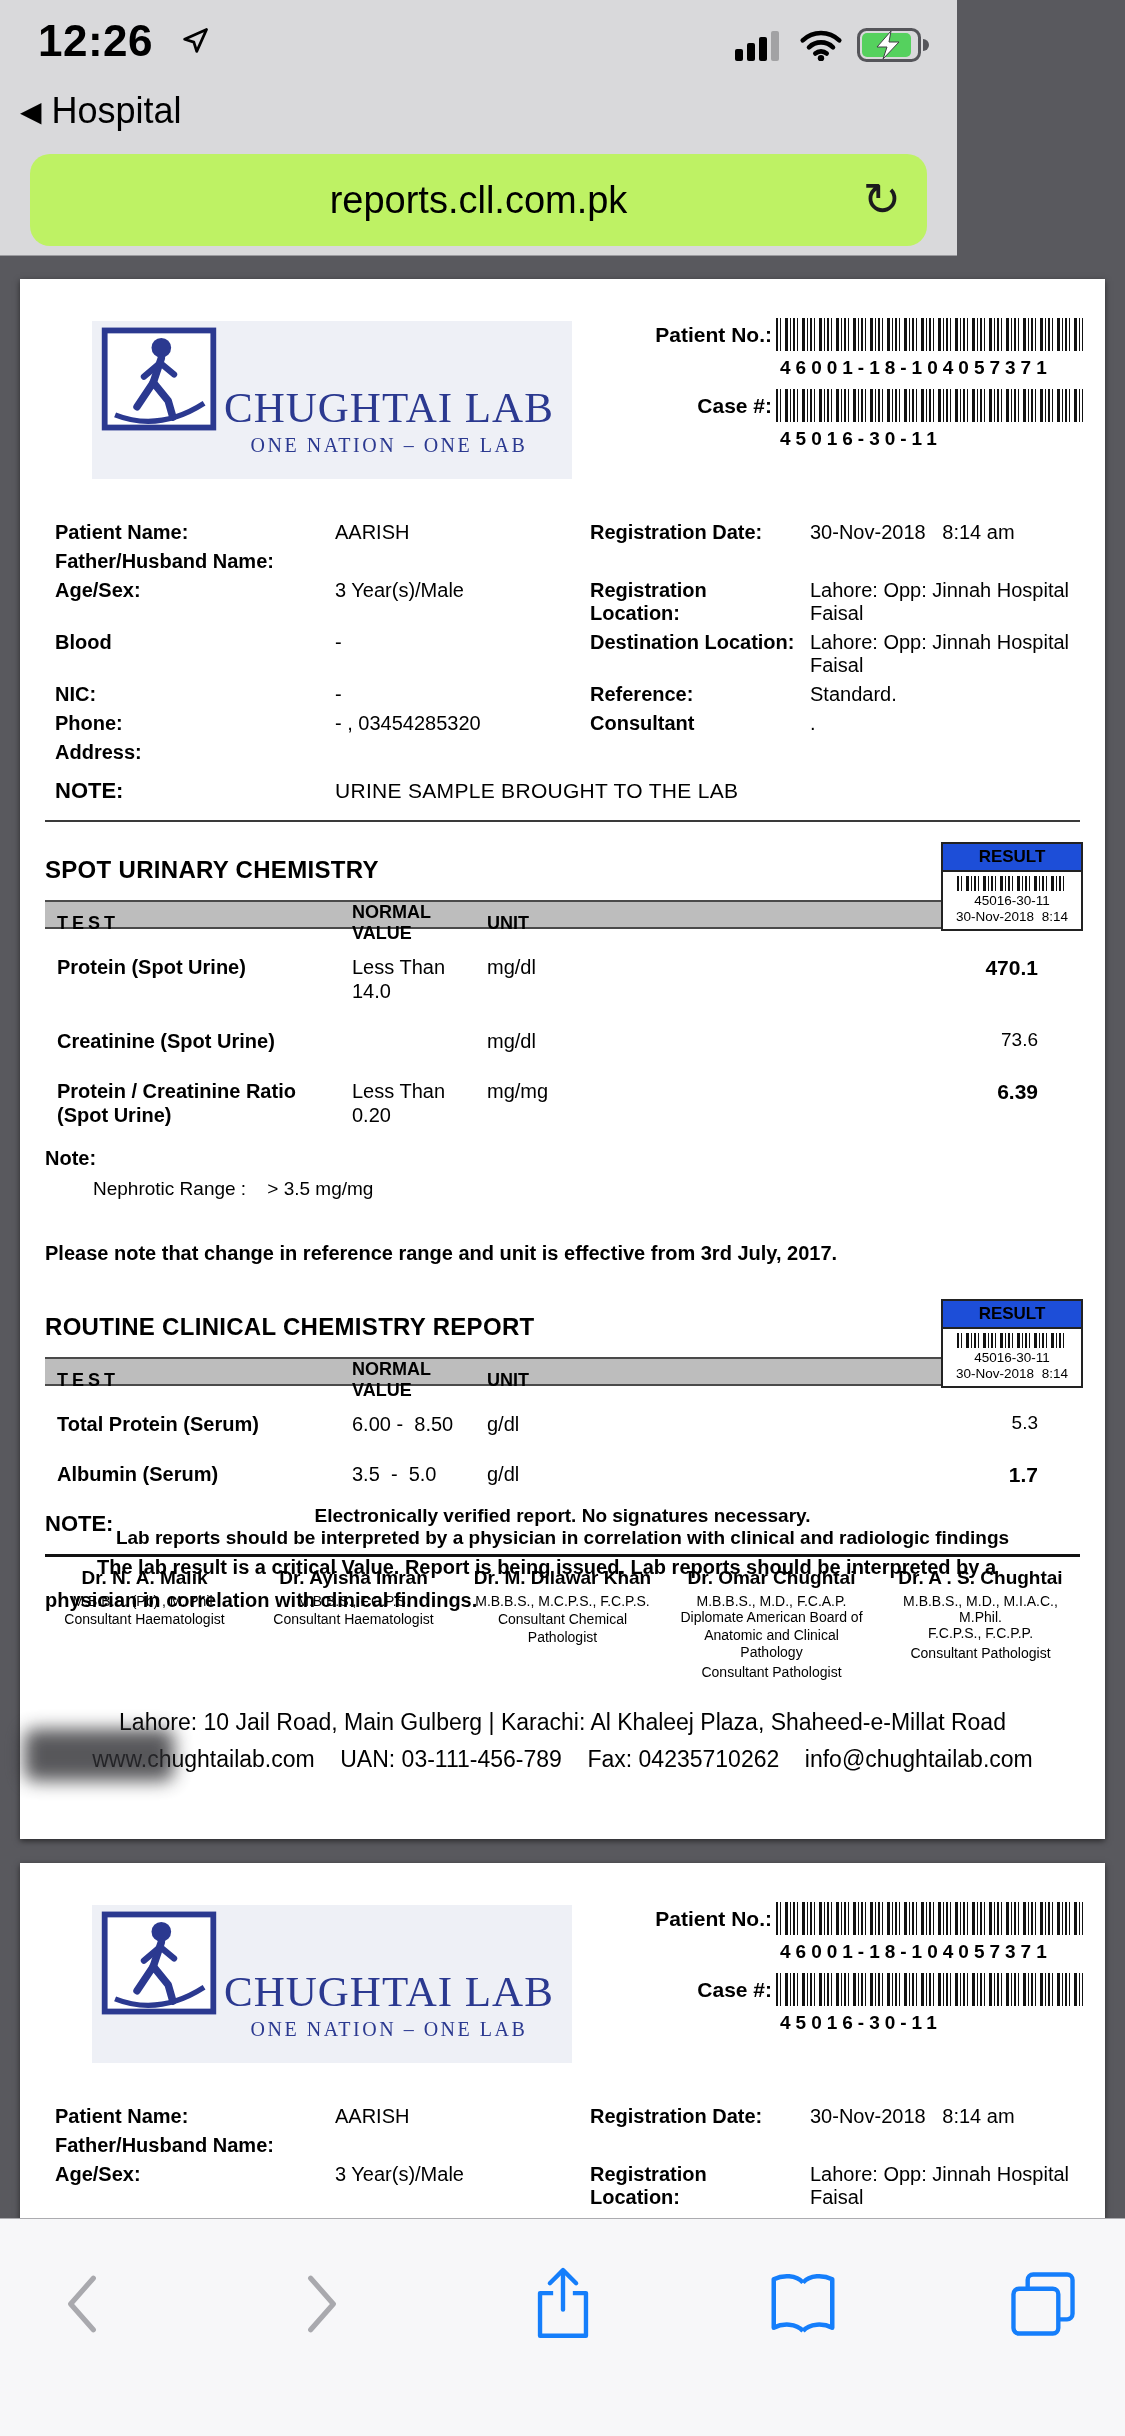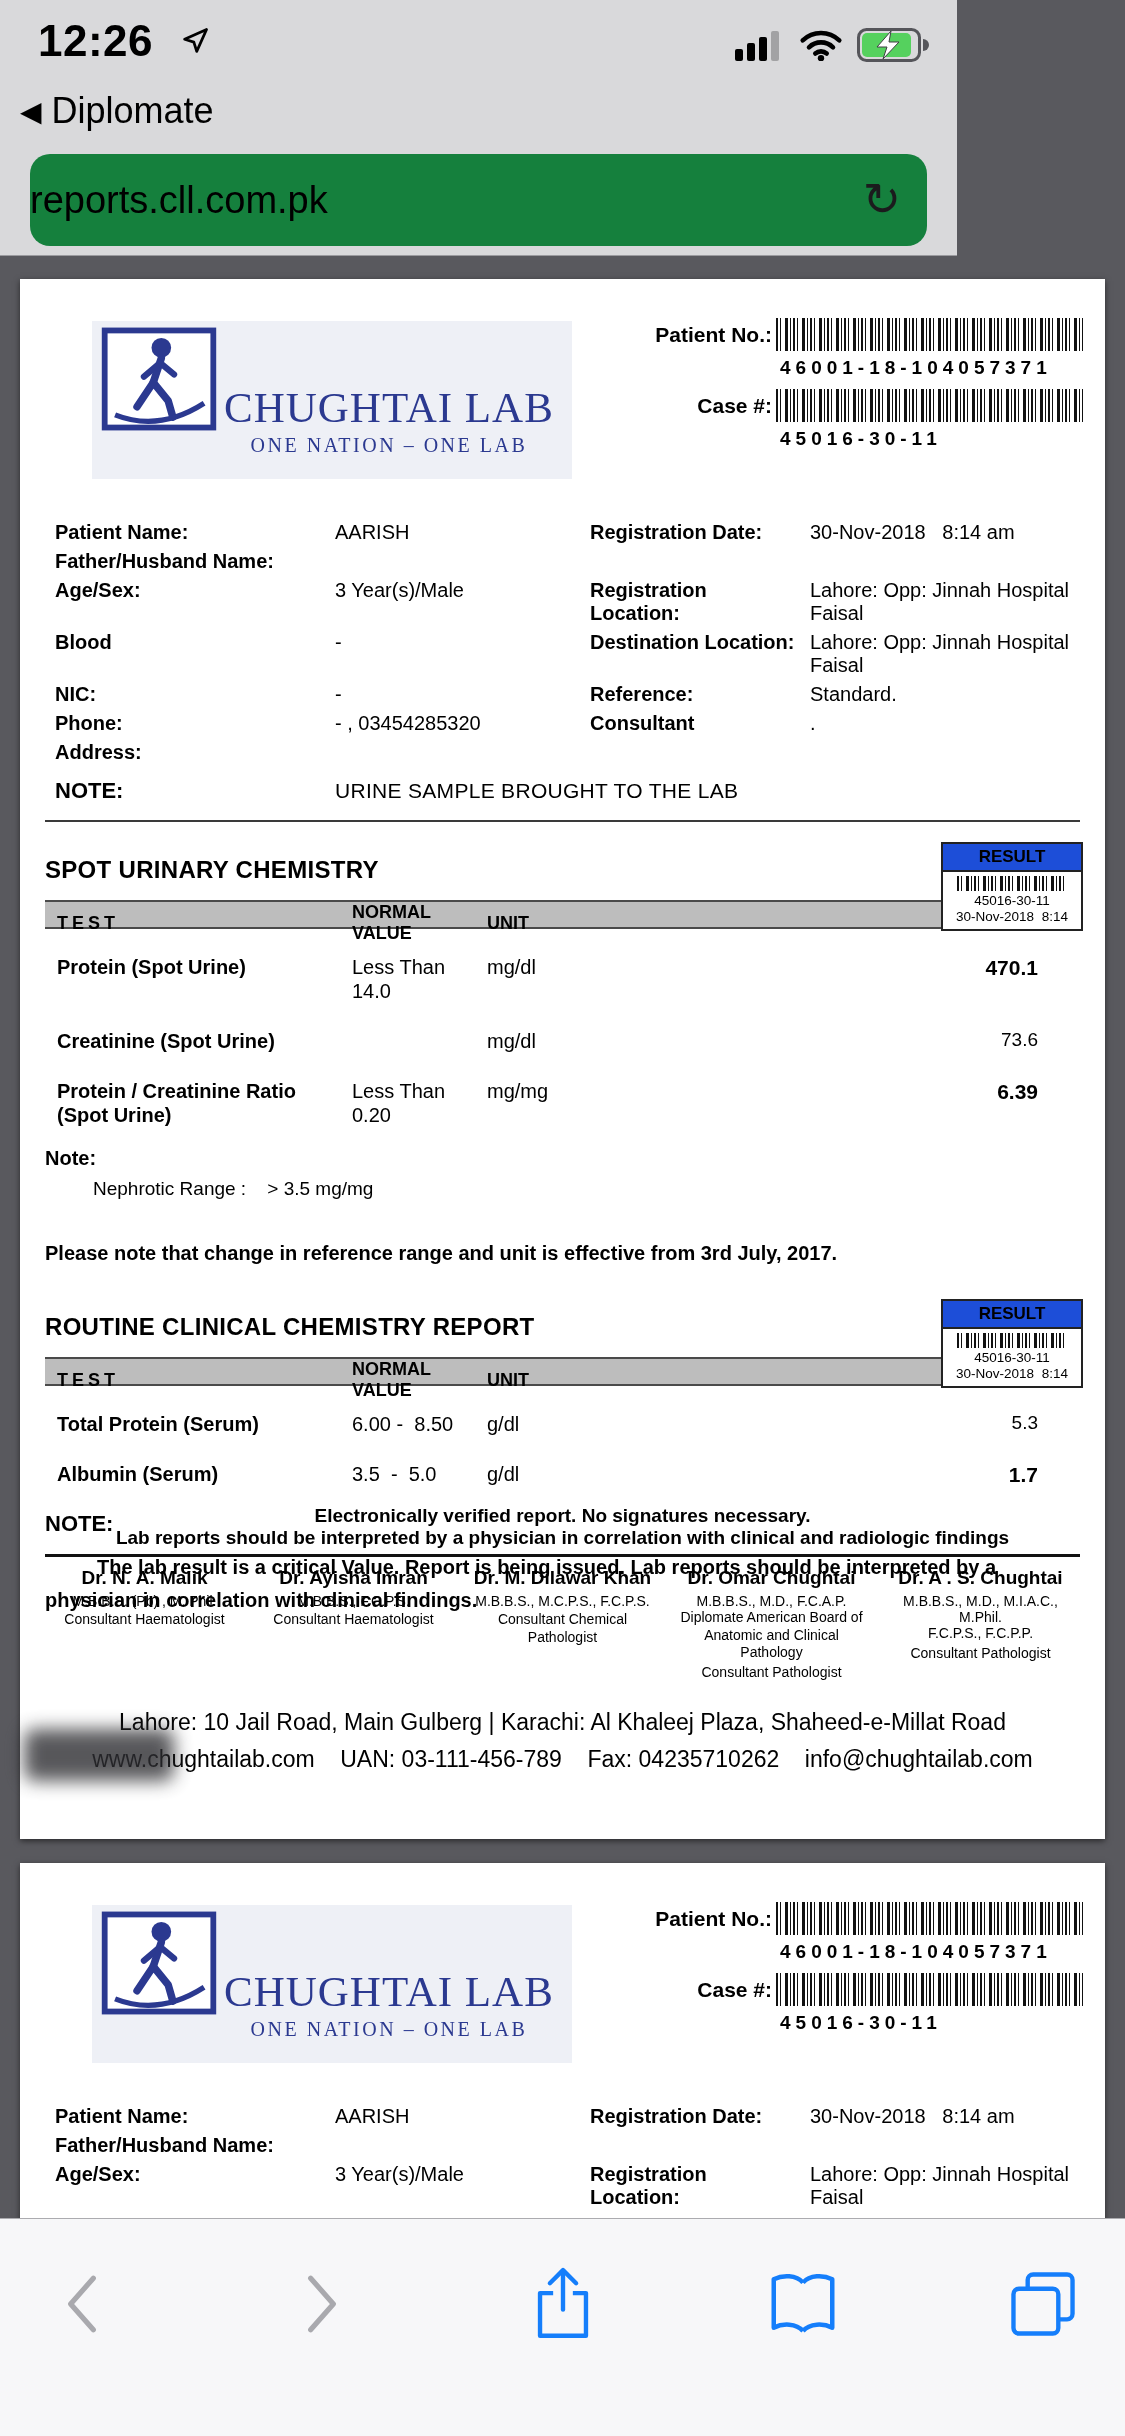--- a/index.html
+++ b/index.html
@@ -26,22 +26,22 @@
     position:absolute; right:28px; top:28px;
     display:flex; align-items:center; gap:14px;
   }
   .back-link {
     position:absolute; top:90px; left:20px;
     font-size:36px; color:#000; display:flex; align-items:center; gap:10px;
   }
   .back-link .tri { font-family:"DejaVu Sans", sans-serif; font-size:28px; }
   .url-row { position:absolute; top:154px; left:30px; right:30px; height:92px; }
   .url-field {
-    width:100%; height:100%; background:#15803d; border-radius:20px;
-    display:flex; align-items:center; 
+    width:100%; height:100%; background:#bef264; border-radius:20px;
+    display:flex; align-items:center; justify-content:center;
     position:relative; font-size:38px; color:#000;
   }
   .reload {
     position:absolute; right:26px; top:50%; transform:translateY(-52%);
     font-family:"DejaVu Sans", sans-serif; font-size:46px; color:#1b1b1d;
   }
 
   
   .content {
     position:absolute; top:257px; left:0; width:1125px; height:1962px;
@@ -190,21 +190,21 @@
       <svg width="72" height="34" viewBox="0 0 72 34">
         <rect x="1.5" y="1.5" width="61" height="31" rx="8" fill="none" stroke="#55555a" stroke-width="3"></rect>
         <rect x="5" y="5" width="49" height="24" rx="5" fill="#55d15e"></rect>
         <path d="M66 11 v12 a6 6 0 0 0 0-12 Z" fill="#55555a"></path>
         <path d="M34 3 L20 19 H30 L26 31 L42 14 H32 Z" fill="#fff" stroke="#3f3f44" stroke-width="1"></path>
       </svg>
     </span>
   </div>
   <div class="back-link">
     <span class="tri">◀</span>
-    <span>Diplomate</span>
+    <span>Hospital</span>
   </div>
   <div class="url-row">
     <div class="url-field">
       <span>reports.cll.com.pk</span>
       <span class="reload">↻</span>
     </div>
   </div>
 </div>
 
 <div class="content">

